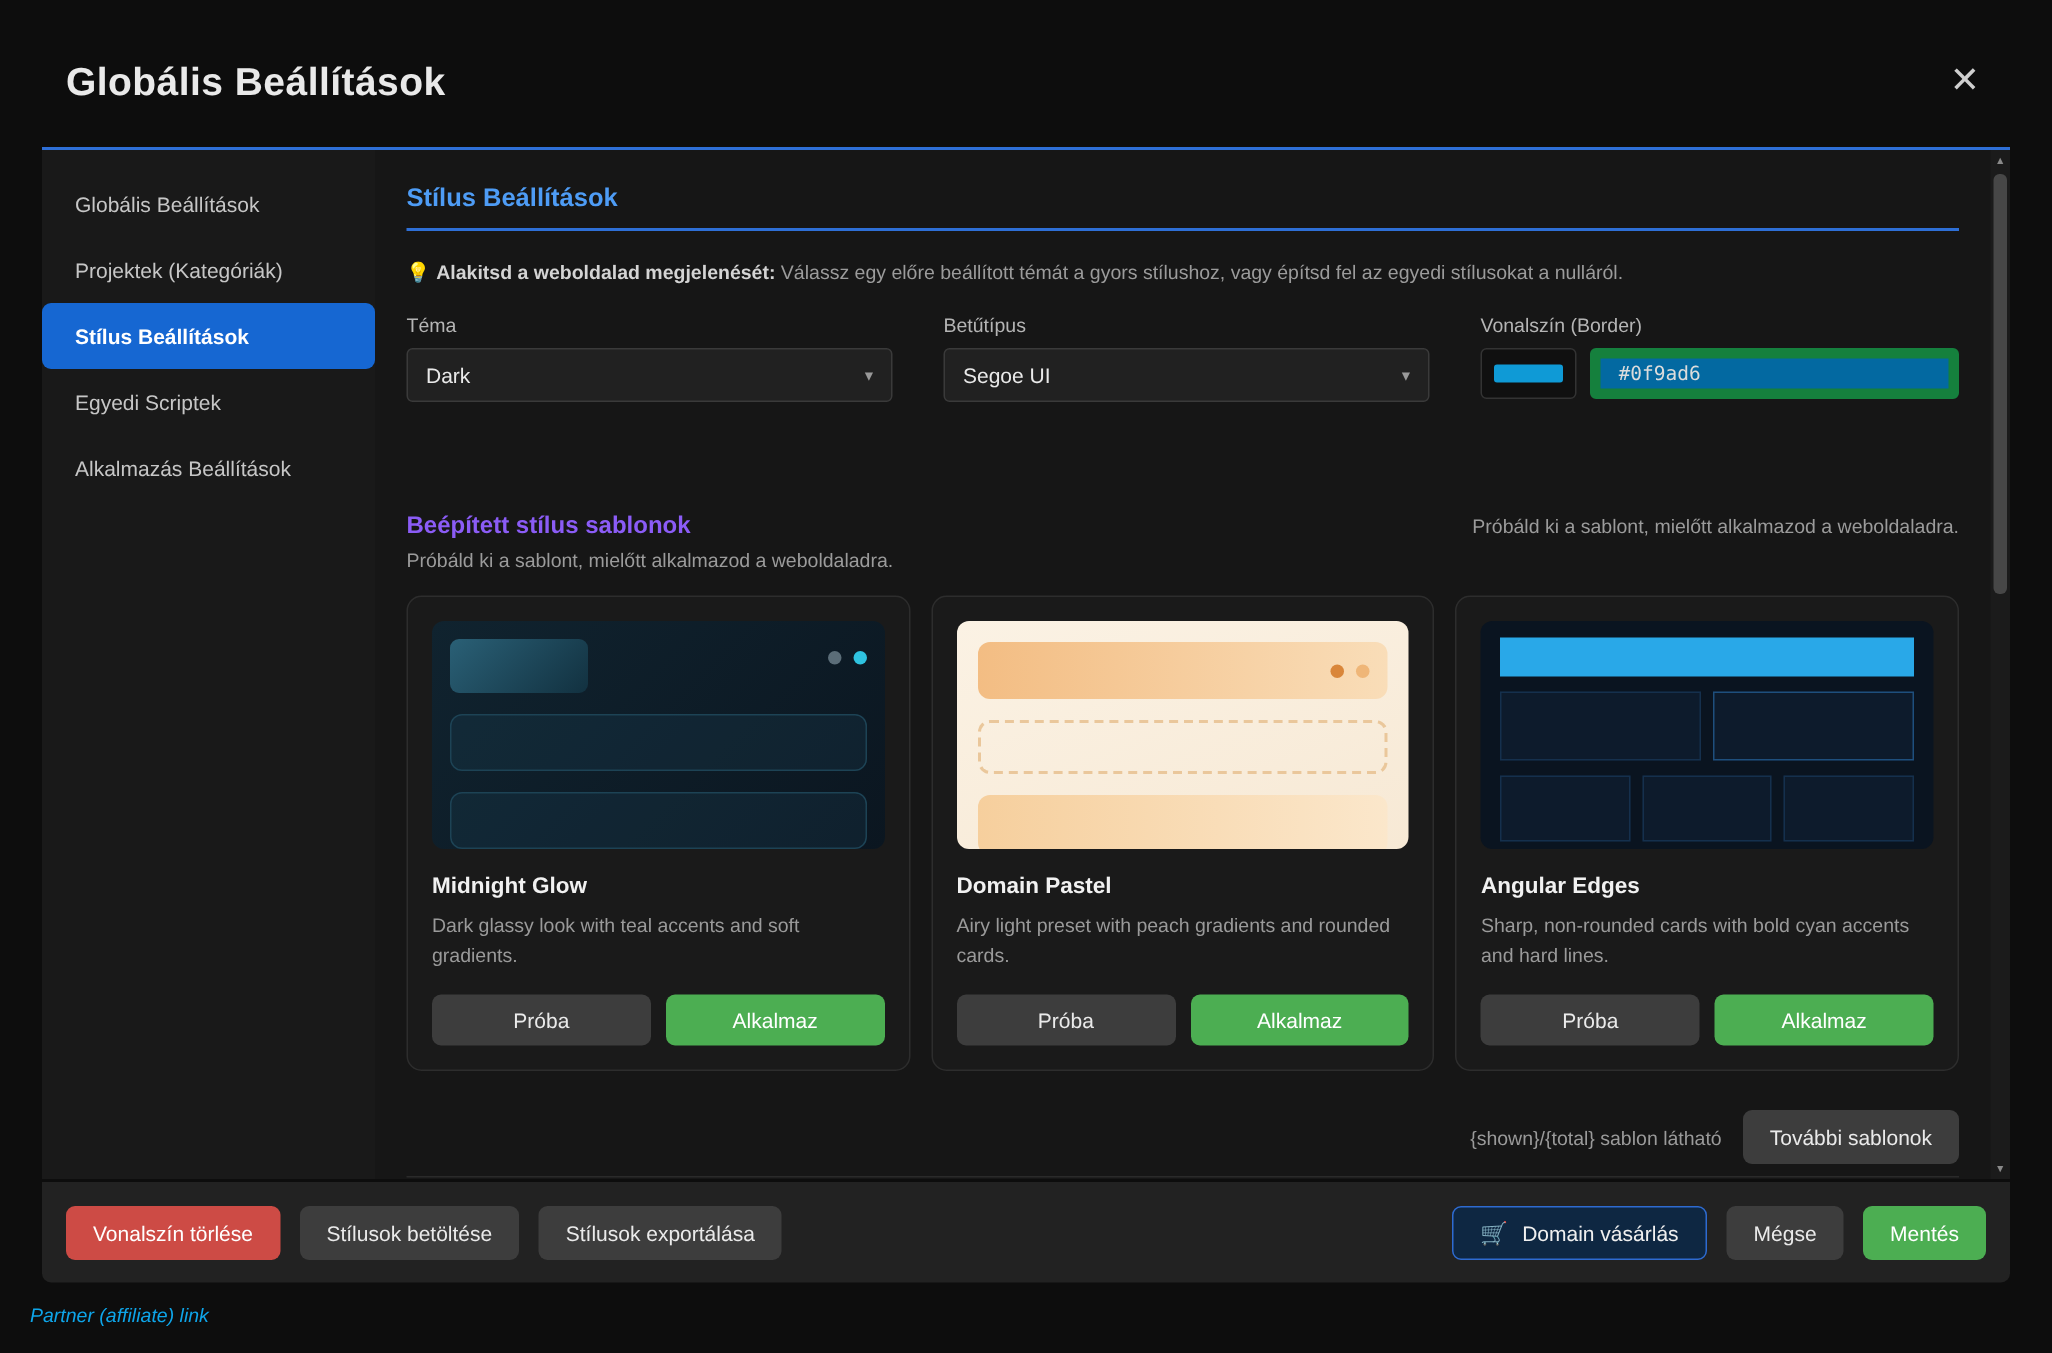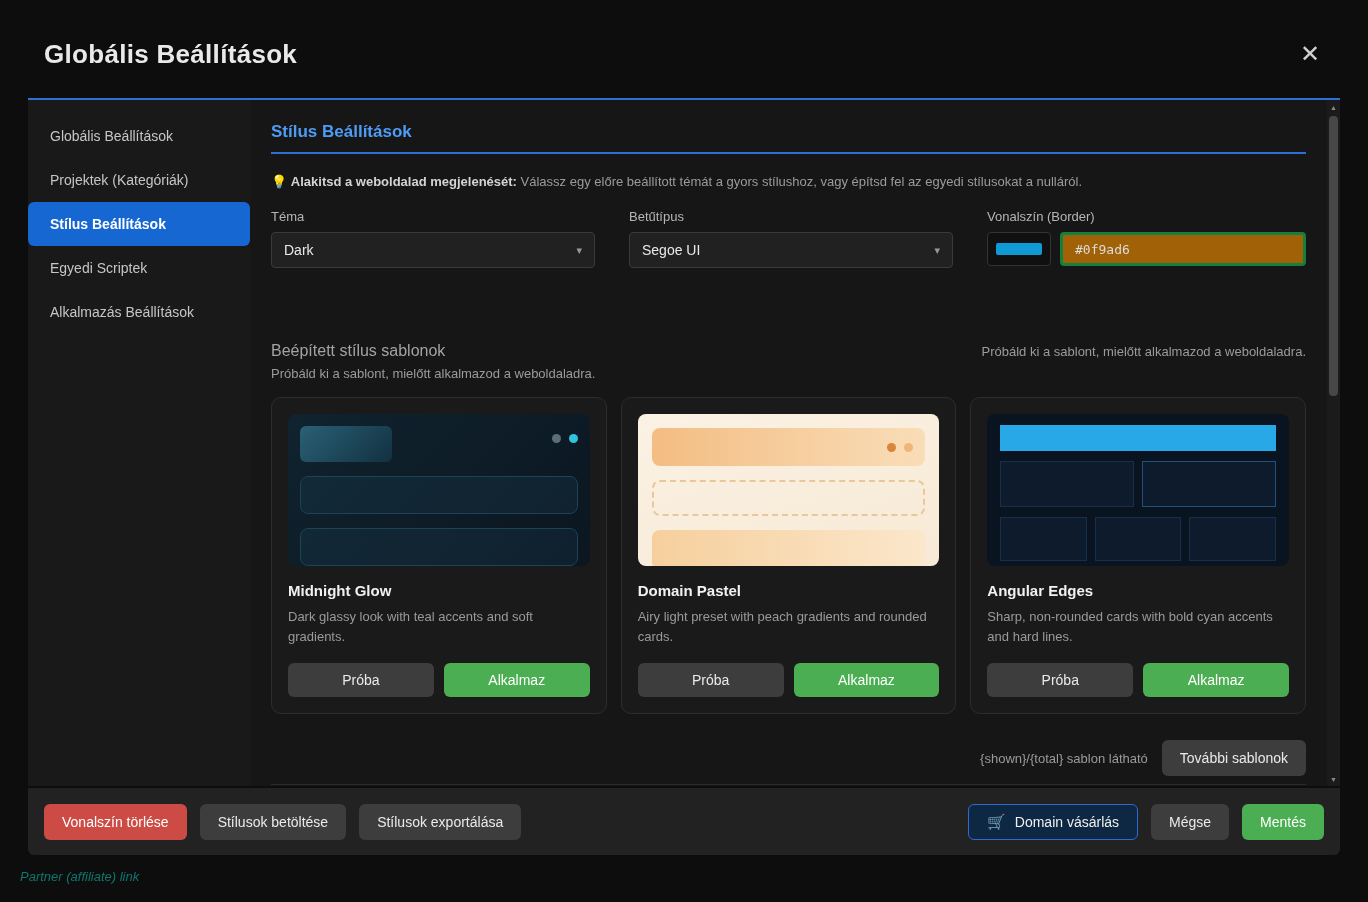--- a/index.html
+++ b/index.html
@@ -55,28 +55,28 @@
     padding:17px 12px; font-size:14px; color:#e9e9e9; cursor:pointer;
   }
   .select .chev { font-size:11px; color:#999; }
   .color-row { display:flex; gap:9px; }
   .swatch-btn {
     width:64px; height:34px; background:#101010; border:1px solid #333; border-radius:4px;
     display:flex; align-items:center; justify-content:center; cursor:pointer;
   }
   .swatch { width:46px; height:12px; border-radius:2px; }
   .hex-input {
-    flex:1; height:34px; background:#a16207; border:3px solid #15803d; border-radius:4px;
+    flex:1; height:34px; background:#0369a1; border:7px solid #15803d; border-radius:4px;
     color:#dcdcdc; font-family:"DejaVu Sans Mono", monospace; font-size:13px; padding:0 12px;
   }
 
   
   .tpl-section { margin-top:74px; }
   .tpl-head { display:flex; justify-content:space-between; align-items:baseline; }
-  .tpl-head h3 { font-size:16px; font-weight:normal; color:#a3a3a3; }
+  .tpl-head h3 { font-size:16px; font-weight:bold; color:#8b5cf6; }
   .tpl-note { font-size:13px; color:#9b9b9b; }
   .tpl-sub { margin-top:6px; font-size:13px; color:#9b9b9b; }
 
   .cards { display:flex; gap:14px; margin-top:16px; }
   .card {
     flex:1; background:#1a1a1a; border:1px solid #2d2d2d; border-radius:10px; padding:16px;
   }
   .preview { height:152px; border-radius:8px; overflow:hidden; margin-bottom:16px; }
   .card h4 { font-size:15px; color:#f1f1f1; margin-bottom:8px; }
   .card p { font-size:13px; color:#9a9a9a; line-height:1.5; min-height:40px; margin-bottom:16px; }
@@ -137,21 +137,21 @@
   .footer .btn { padding:0 18px; height:36px; }
   .btn-danger { background:#cd4b45; color:#fff; }
   .btn-gray { background:#3d3d3d; color:#eaeaea; }
   .btn-domain {
     background:#0e2742; border:1px solid #2e6bd0; color:#f0f0f0; height:38px; gap:9px;
   }
   .btn-domain .cart { font-size:15px; }
   .btn-save { background:#4cae52; color:#fff; }
   .spacer { flex:1; }
 
-  .partner { margin:14px 0 0 20px; font-style:italic; font-size:13px; color:#0f766e; }
+  .partner { margin:14px 0 0 20px; font-style:italic; font-size:13px; color:#0ea5e9; }
 </style>
 </head>
 <body>
 
 <div class="modal">
 
   <div class="titlebar">
     <h1>Globális Beállítások</h1>
     <span class="close-btn">✕</span>
   </div>

